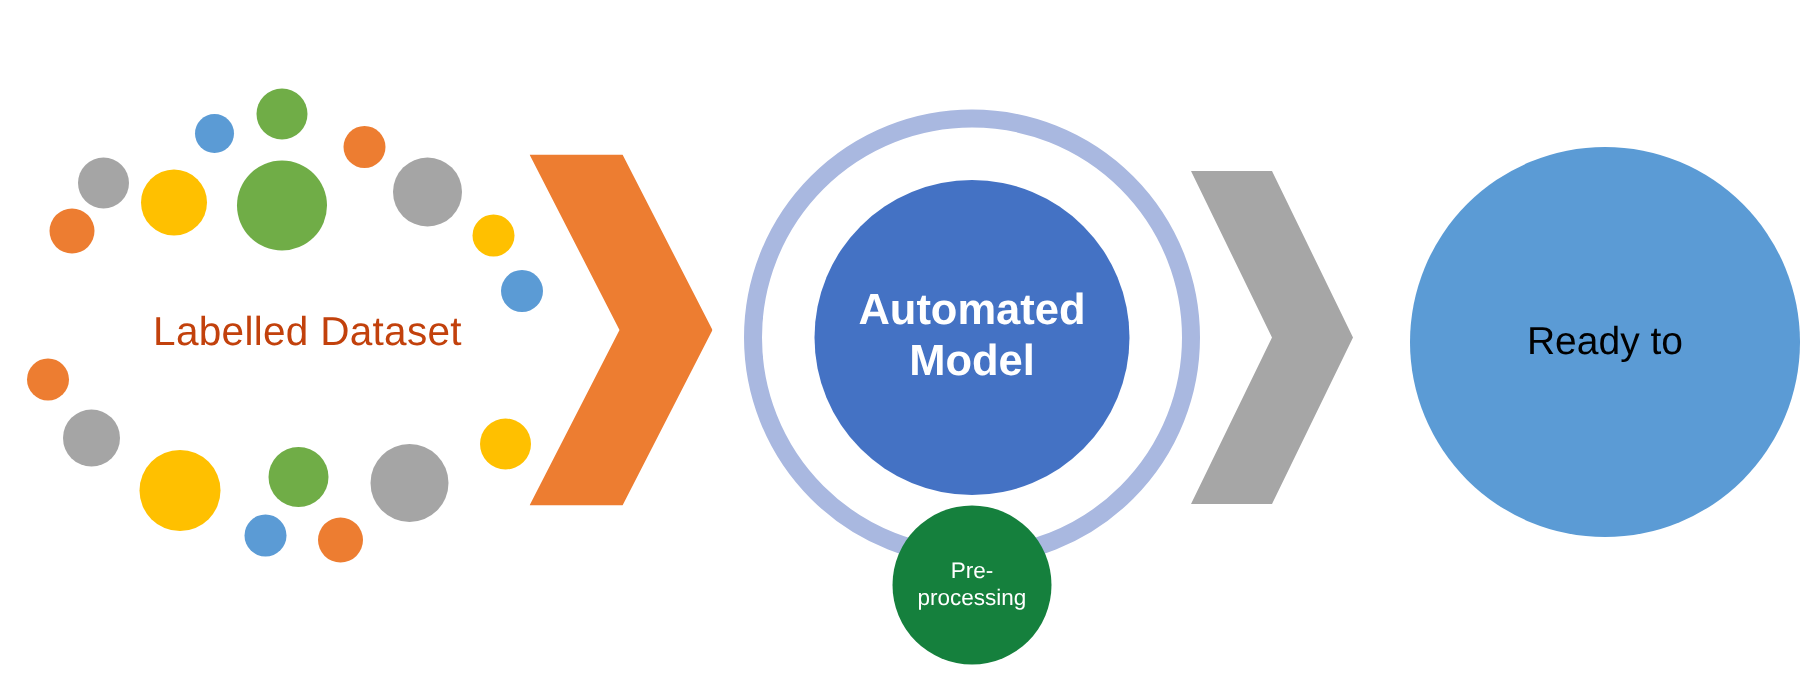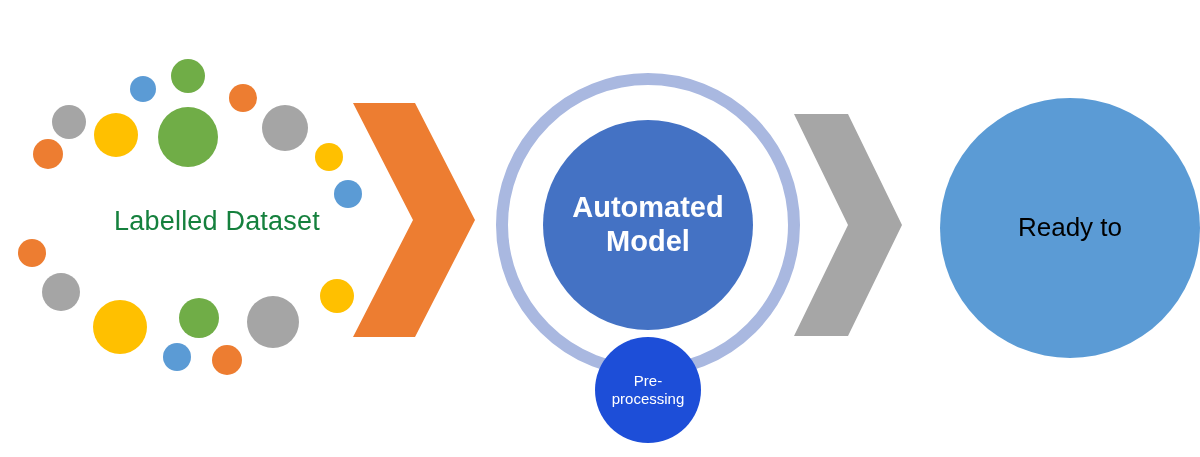--- a/index.html
+++ b/index.html
@@ -102,39 +102,39 @@
       <div class="dot" style="left: 18px; top: 239px; width: 28px; height: 28px; background: rgb(237, 125, 49);"></div>
       <div class="dot" style="left: 42px; top: 273px; width: 38px; height: 38px; background: rgb(165, 165, 165);"></div>
       <div class="dot" style="left: 320px; top: 279px; width: 34px; height: 34px; background: rgb(255, 192, 0);"></div>
       <div class="dot" style="left: 93px; top: 300px; width: 54px; height: 54px; background: rgb(255, 192, 0);"></div>
       <div class="dot" style="left: 179px; top: 298px; width: 40px; height: 40px; background: rgb(112, 173, 71);"></div>
       <div class="dot" style="left: 247px; top: 296px; width: 52px; height: 52px; background: rgb(165, 165, 165);"></div>
       <div class="dot" style="left: 163px; top: 343px; width: 28px; height: 28px; background: rgb(91, 155, 213);"></div>
       <div class="dot" style="left: 212px; top: 345px; width: 30px; height: 30px; background: rgb(237, 125, 49);"></div>
     </div>
 
-  <div class="dataset-label" id="dataset-label" style="left: 0px; top: 208px; width: 410px; color: #15803d; padding-left: 12px;">Labelled Dataset</div>
+  <div class="dataset-label" id="dataset-label" style="left: 0px; top: 208px; width: 410px; color: #c2410c;">Labelled Dataset</div>
 
   <div class="chevron" id="arrow-1" style="left:353px; top:103px;">
     <svg width="122" height="234" viewBox="0 0 122 234" aria-hidden="true">
       <polygon id="arrow-1-shape" points="0,0 62,0 122,117 62,234 0,234 60,117" fill="#ED7D31"></polygon>
     </svg>
   </div>
 
   <div id="cycle-ring" class="ring" style="left: 496px; top: 73px; width: 304px; height: 304px; border-width: 12px; border-color: rgb(169, 184, 224);"></div>
 
   <div id="core-bubble" class="bubble bubble-core" style="left: 543px; top: 120px; width: 210px; height: 210px; background: rgb(68, 114, 196); color: rgb(255, 255, 255); font-weight: bold;">
     <div>
       <span>Automated</span>
       <span>Model</span>
     </div>
   </div>
 
 
-  <div id="satellite-bottom" class="bubble bubble-satellite" style="left: 595px; top: 337px; width: 106px; height: 106px; background: #1d4ed8; color: rgb(255, 255, 255);">
+  <div id="satellite-bottom" class="bubble bubble-satellite" style="left: 595px; top: 337px; width: 106px; height: 106px; background: #15803d; color: rgb(255, 255, 255);">
     <div>
       <span>Pre-</span>
       <span>processing</span>
     </div>
   </div>
 
   <div class="chevron" id="arrow-2" style="left:794px; top:114px;">
     <svg width="108" height="222" viewBox="0 0 108 222" aria-hidden="true">
       <polygon id="arrow-2-shape" points="0,0 54,0 108,111 54,222 0,222 54,111" fill="#A6A6A6"></polygon>
     </svg>

